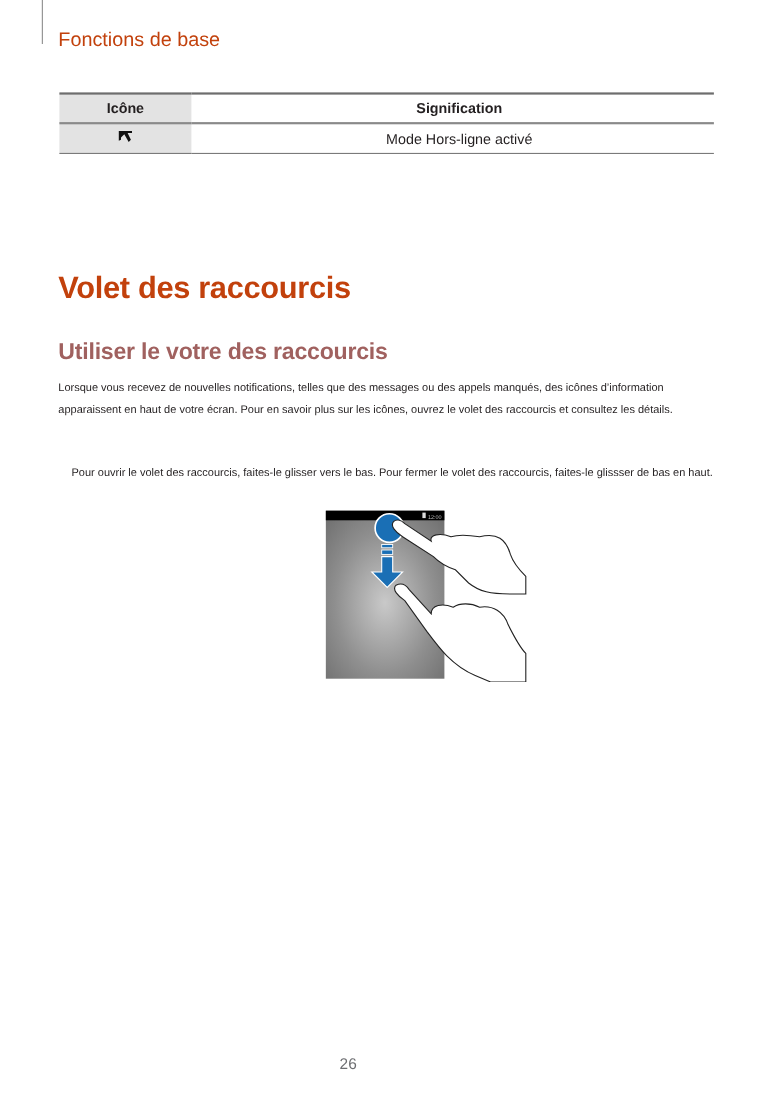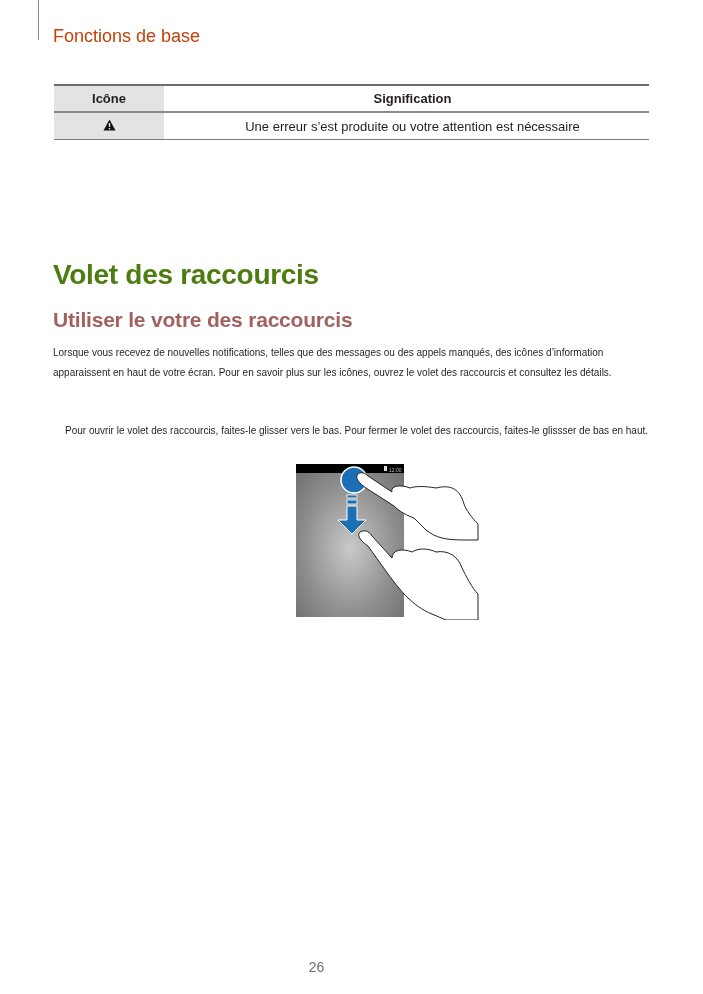--- a/index.html
+++ b/index.html
@@ -5,25 +5,25 @@
   html, body { margin: 0; padding: 0; background: #ffffff; }
   body { width: 703px; height: 994px; position: relative; overflow: hidden;
          font-family: "Liberation Sans", "DejaVu Sans", sans-serif; color: #231f20; }
 
   .header-rule { position: absolute; left: 38px; top: 0; width: 1px; height: 40px; background: #8c8c8c; }
   .header-text { position: absolute; left: 53px; top: 26px; font-size: 18px; color: #c2410c; }
 
   table.icon-table { position: absolute; left: 54px; top: 84px; width: 595px; border-collapse: collapse; font-size: 13px; }
   table.icon-table th, table.icon-table td { height: 26px; padding: 0; border-bottom: 1px solid #7a7a7a; text-align: center; }
   table.icon-table thead th { border-top: 2px solid #6d6d6d; border-bottom: 2px solid #8a8a8a; font-weight: bold; height: 25px; }
-  table.icon-table .col-icon { width: 110px; background: #e3e3e3; text-align: center; }
+  table.icon-table .col-icon { width: 120px; background: #e3e3e3; text-align: center; }
   table.icon-table .col-sig { padding-left: 12px; }
   .icon-glyph { display: inline-block; vertical-align: middle; }
 
-  .h1 { position: absolute; left: 53px; top: 259px; font-size: 28px; font-weight: bold; color: #4d7c0f; letter-spacing: -0.3px; }
+  .h1 { position: absolute; left: 53px; top: 246px; font-size: 28px; font-weight: bold; color: #c2410c; letter-spacing: -0.3px; }
   .h2 { position: absolute; left: 53px; top: 308px; font-size: 21px; font-weight: bold; color: #a0615f; letter-spacing: -0.2px; }
 
   .para { position: absolute; left: 53px; width: 590px; font-size: 10px; line-height: 19.5px; color: #231f20; }
   .p1 { top: 343px; }
   .p2 { top: 409px; }
 
   .illustration { position: absolute; left: 296px; top: 464px; width: 190px; height: 156px; }
   .page-number { position: absolute; left: 0; width: 633px; top: 959px; text-align: center; font-size: 14px; color: #6d6e71; }
 </style>
 </head>
@@ -36,28 +36,26 @@
   <thead>
     <tr>
       <th class="col-icon">Icône</th>
       <th class="col-sig">Signification</th>
     </tr>
   </thead>
   <tbody>
     <tr>
       <td class="col-icon">
         <span class="icon-glyph">
-          <svg width="13" height="12" viewBox="0 0 13 12">
-            <path d="M6.5 0.5 L12.5 11.5 L0.5 11.5 Z" fill="#111"></path>
-            <rect x="5.8" y="4" width="1.4" height="4" fill="#e3e3e3"></rect>
-            <rect x="5.8" y="9" width="1.4" height="1.4" fill="#e3e3e3"></rect>
+          <svg width="14" height="13" viewBox="0 0 14 13">
+            <path d="M1 1 L13 1 L13 3 L9 3 L12 9 L10 11 L6 4 L3 7 L3 9 L1 10 Z" fill="#111"></path>
           </svg>
         </span>
       </td>
-      <td class="col-sig">Une erreur s’est produite ou votre attention est nécessaire</td>
+      <td class="col-sig">Mode Hors-ligne activé</td>
     </tr>
   </tbody>
 </table>
 
 <div class="h1">Volet des raccourcis</div>
 <div class="h2">Utiliser le votre des raccourcis</div>
 
 <p class="para p1" style="margin:0;">Lorsque vous recevez de nouvelles notifications, telles que des messages ou des appels manqués, des icônes d’information apparaissent en haut de votre écran. Pour en savoir plus sur les icônes, ouvrez le volet des raccourcis et consultez les détails.</p>
 <p class="para p2" style="margin:12px;">Pour ouvrir le volet des raccourcis, faites-le glisser vers le bas. Pour fermer le volet des raccourcis, faites-le glissser de bas en haut.</p>
 

